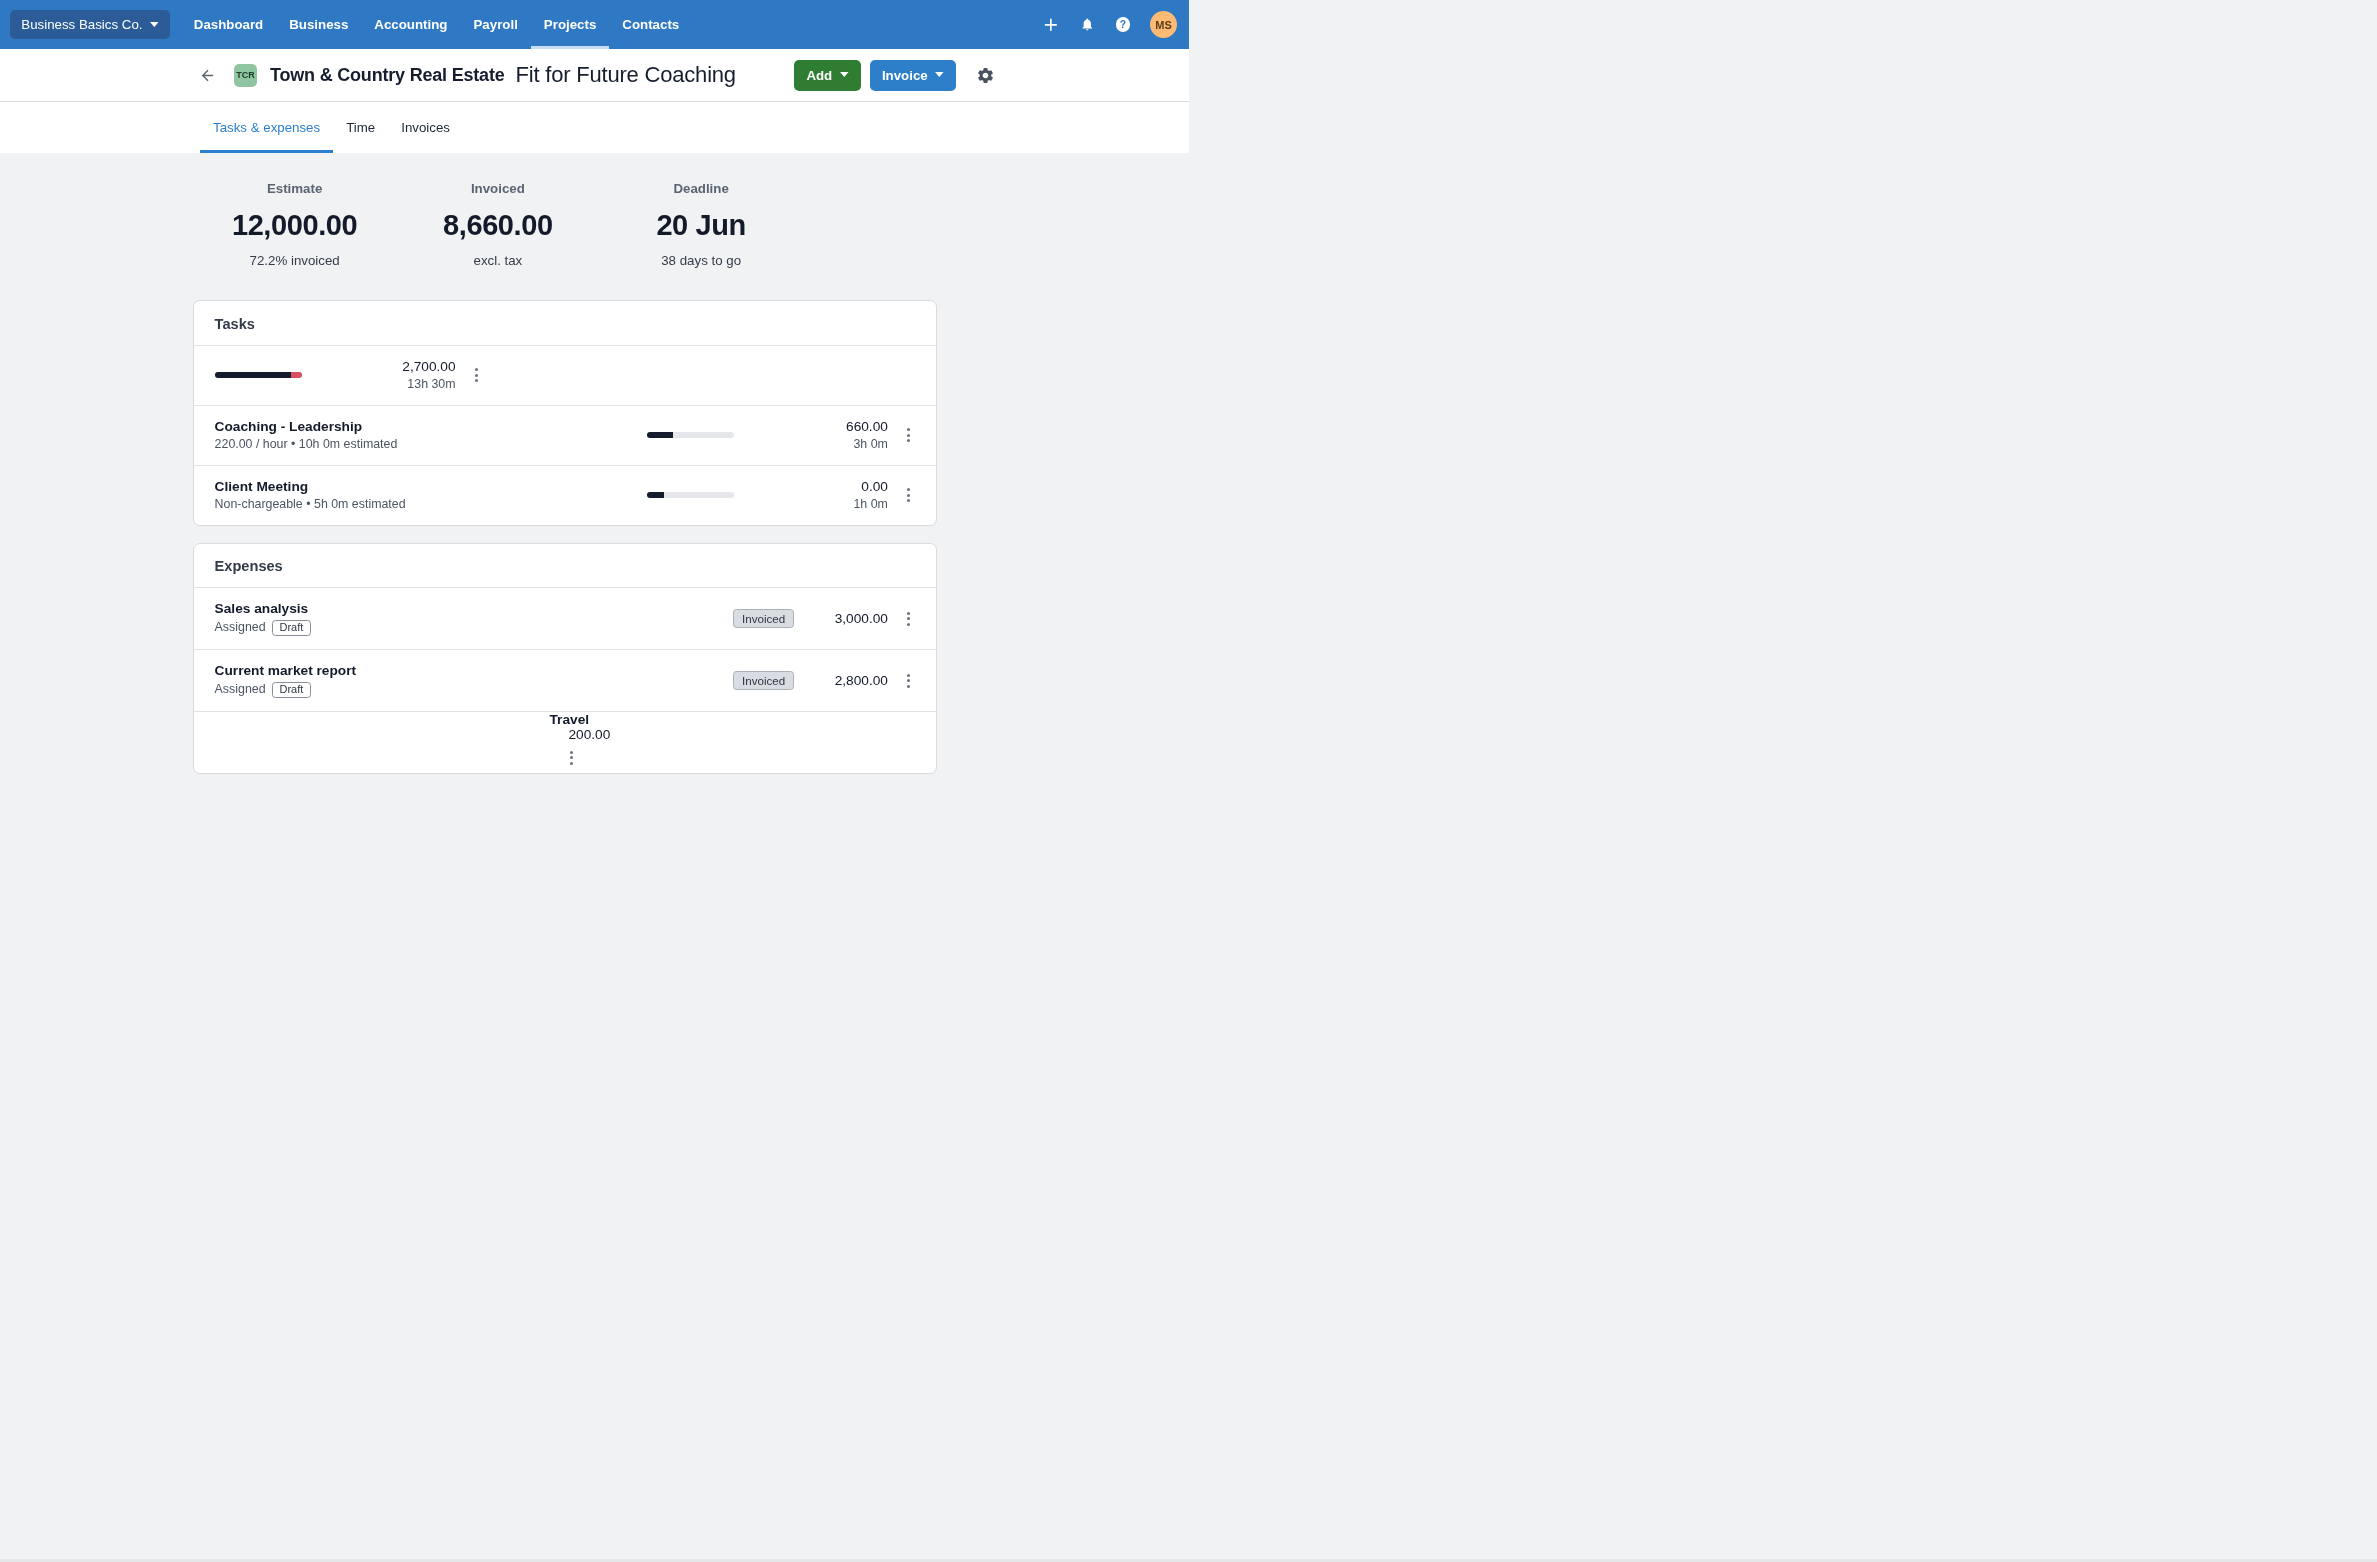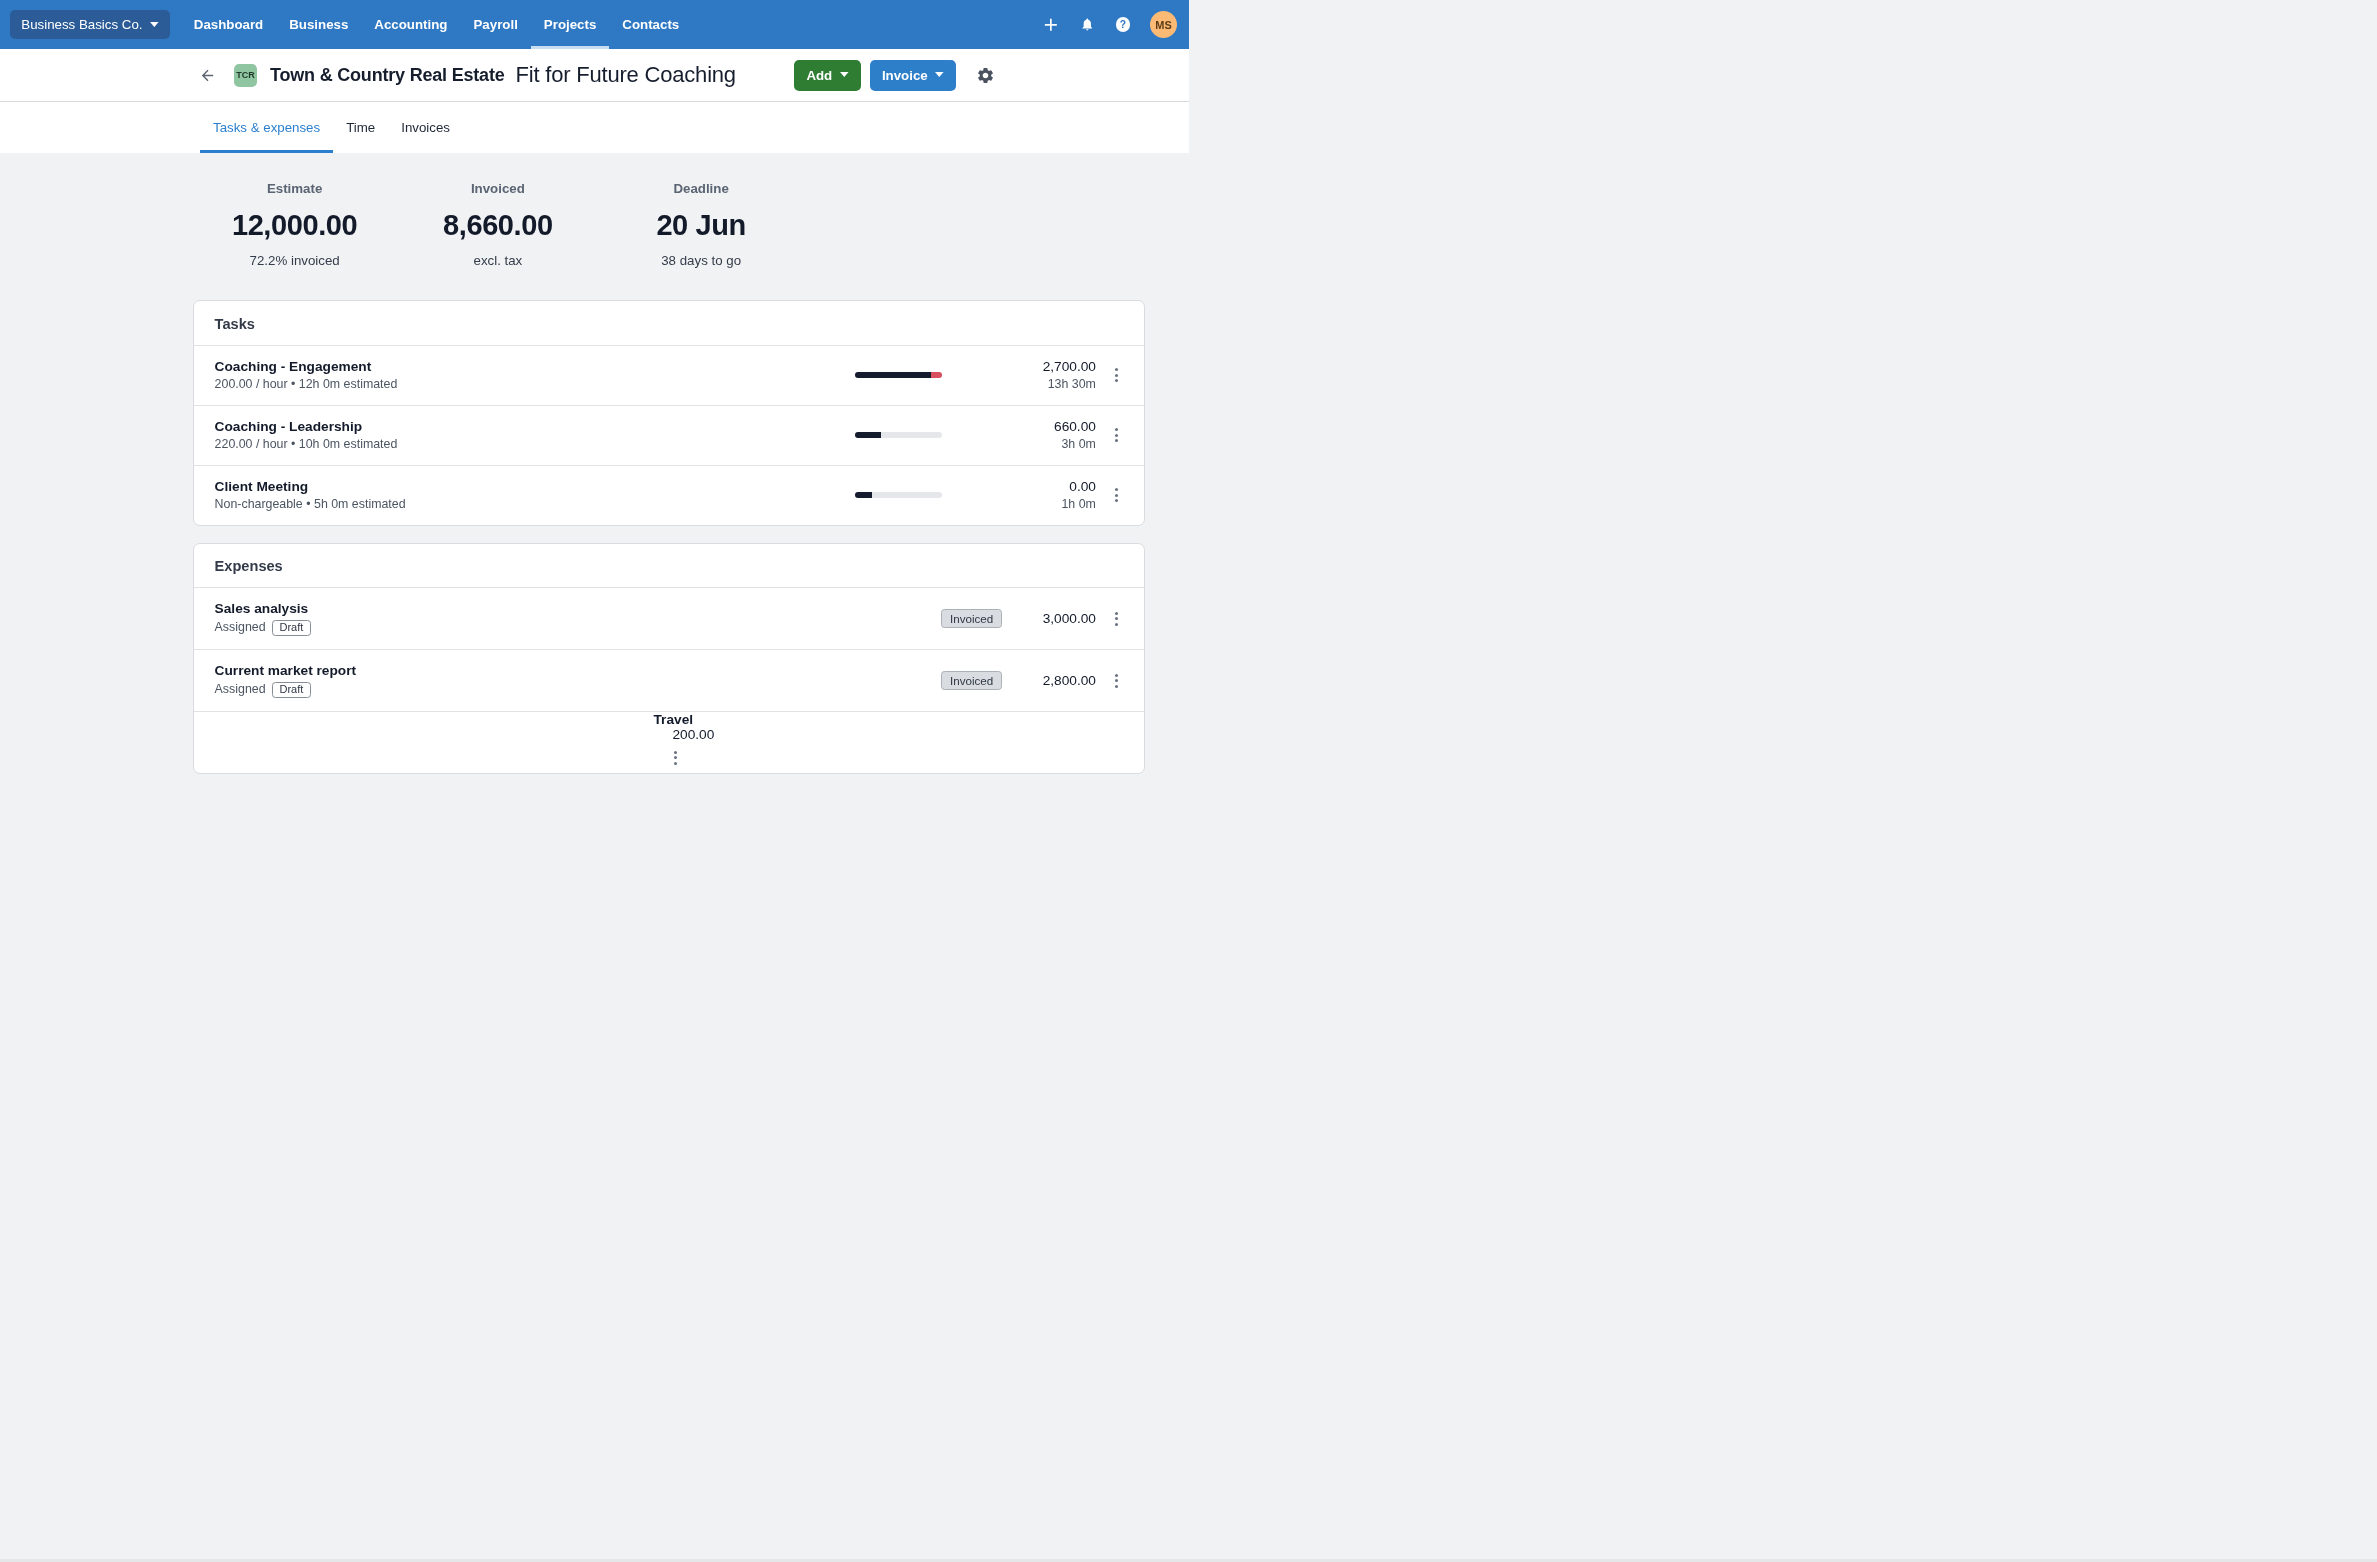--- a/index.html
+++ b/index.html
@@ -44,21 +44,21 @@
   .tab.active { color:#2B7FCE; }
   .tab.active::after { content:""; position:absolute; left:0; right:0; bottom:0; height:3.4px; background:#2B7FCE; }
 
   
   .main { background:#F1F2F4; height:629px; }
   .stats { margin:28px 0 0 193px; width:813px; display:grid; grid-template-columns:repeat(4,1fr); text-align:center; }
   .stat-label { font-size:13.3px; font-weight:bold; color:#5A6472; }
   .stat-value { font-size:29px; font-weight:bold; color:#131A2A; margin-top:13px; letter-spacing:-0.4px; }
   .stat-sub { font-size:13.3px; color:#343C4A; margin-top:11px; }
 
-  .card { margin-left:193px; width:952px; background:#fff; border:0.9px solid #D9DBDE; border-radius:6.9px; overflow:hidden; }
+  .card { margin-left:193px; width:744px; background:#fff; border:0.9px solid #D9DBDE; border-radius:6.9px; overflow:hidden; }
   .card-tasks { margin-top:32px; }
   .card-expenses { margin-top:17px; }
   .card-header { padding:14.6px 20.6px 13px; font-size:14.6px; font-weight:bold; color:#333B49; }
   .row { border-top:0.9px solid #E0E2E5; display:flex; align-items:center; padding:0 12px 0 20.6px; }
   .task-row { height:60px; }
   .r-left { flex:1; min-width:0; }
   .r-name { font-size:13.7px; font-weight:bold; color:#131A2A; }
   .r-detail { font-size:12.4px; color:#4B5562; margin-top:2.6px; }
   .t-bar { width:87px; height:6px; border-radius:3.4px; background:#E5E7EA; overflow:hidden;
     display:flex; margin-right:34px; flex:none; }
@@ -168,24 +168,20 @@
         <div class="stat-label">Deadline</div>
         <div class="stat-value">20 Jun</div>
         <div class="stat-sub">38 days to go</div>
       </div>
     </div>
 
   <section class="card card-tasks">
     <div class="card-header">Tasks</div>
     <div id="task-rows">
         <div class="row task-row">
-          <div class="r-left">
-            <div class="r-name">Coaching - Engagement</div>
-            <div class="r-detail">200.00 / hour • 12h 0m estimated</div>
-          </div>
           <div class="t-bar">
             <span class="seg-dark" style="width: 88%;"></span>
             <span class="seg-red" style="width: 12%;"></span>
           </div>
           <div class="r-right">
             <div class="r-amount">2,700.00</div>
             <div class="r-time">13h 30m</div>
           </div>
           <span class="kebab">
             <i></i>

